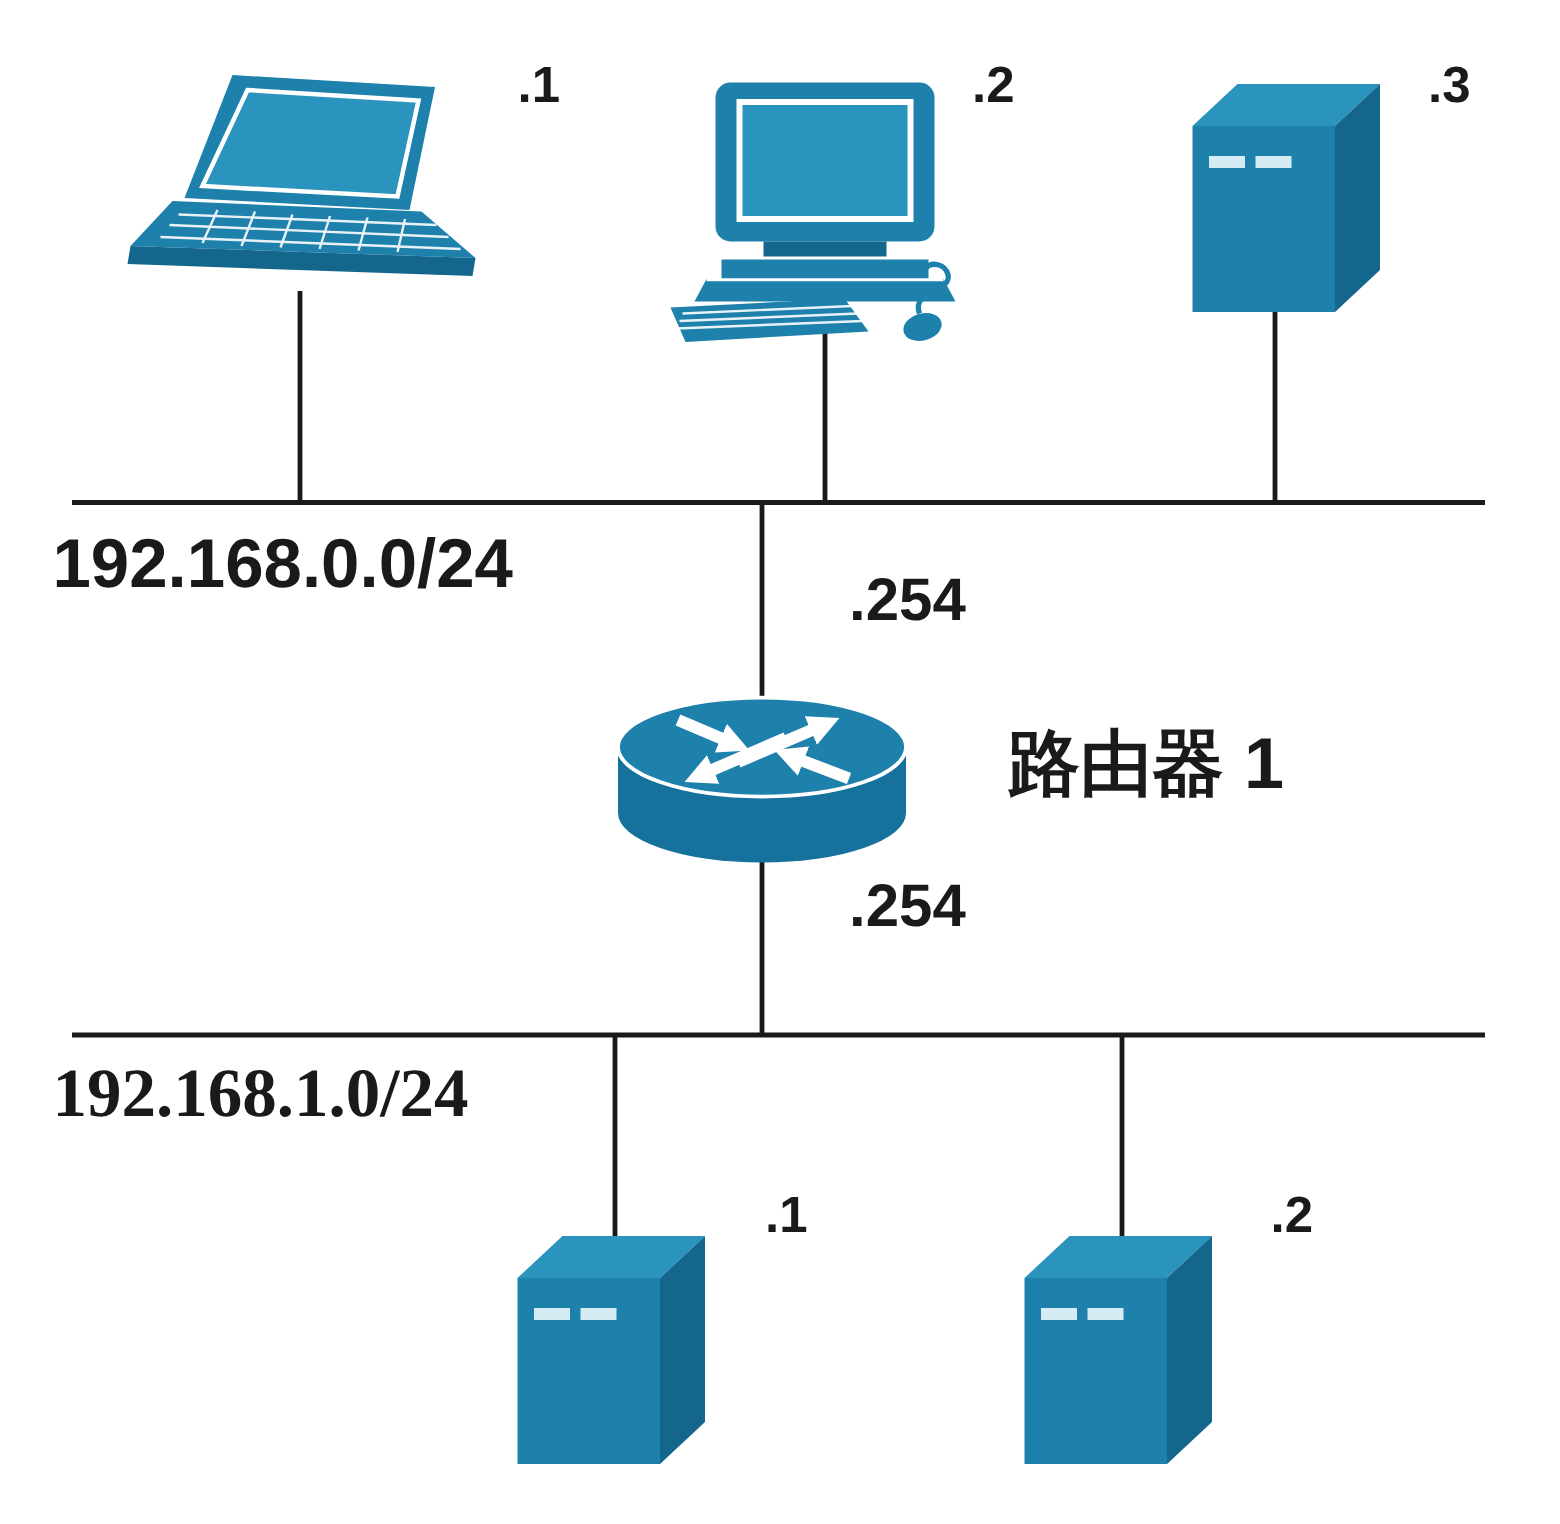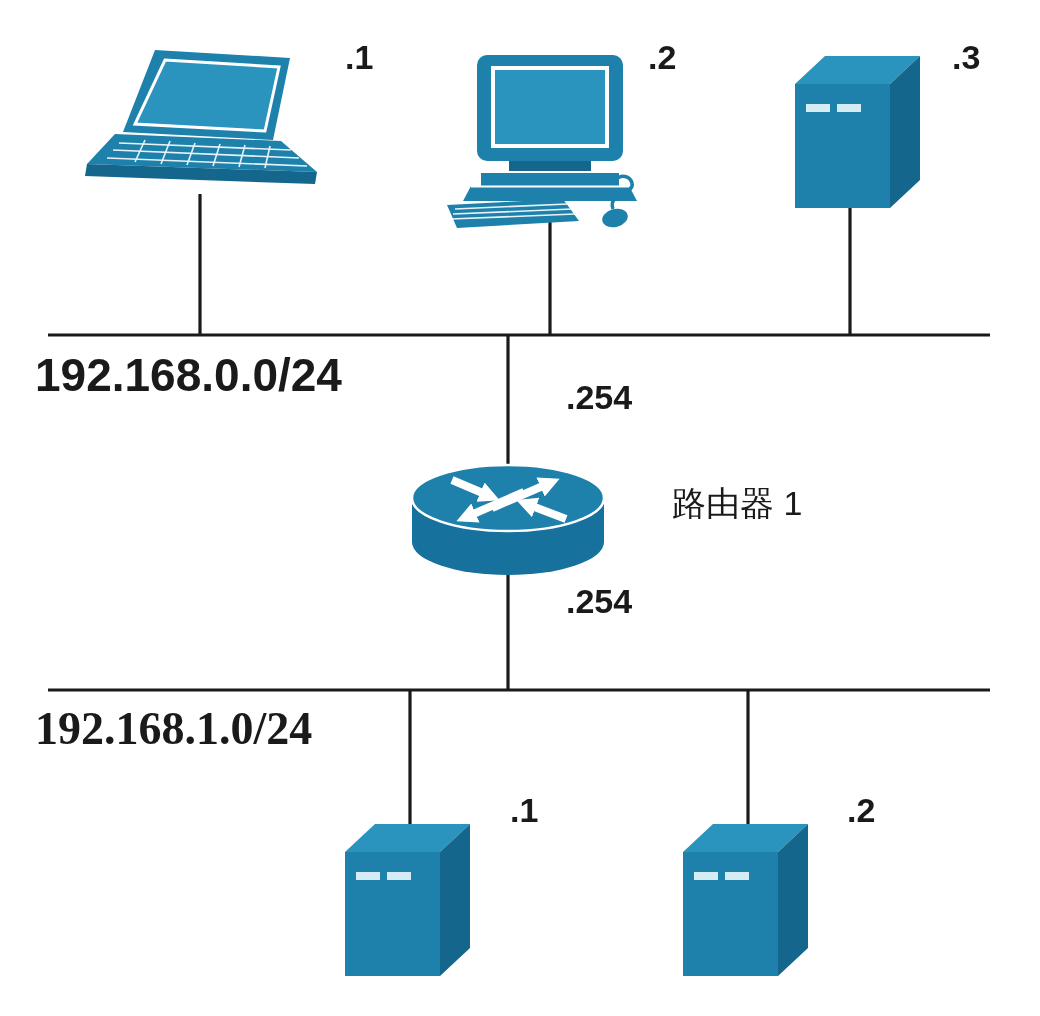--- a/index.html
+++ b/index.html
@@ -29,26 +29,26 @@
   }
   .addr {
     font-size: 34px;
     font-weight: 600;
   }
   .cidr {
     font-size: 46px;
     font-weight: 600;
   }
   .iface {
-    font-size: 34px;
+    font-size: 40px;
     font-weight: 600;
   }
   .router-label {
-    font-size: 34px;
-    font-weight: 400;
+    font-size: 48px;
+    font-weight: 700;
   }
 </style>
 </head>
 <body>
 
 <div class="canvas">
 
   <svg width="1040" height="1016" viewBox="0 0 1040 1016">
     <defs>
       <marker id="ah" viewBox="0 0 10 10" refX="6" refY="5" markerWidth="2.6" markerHeight="2.6" orient="auto">

